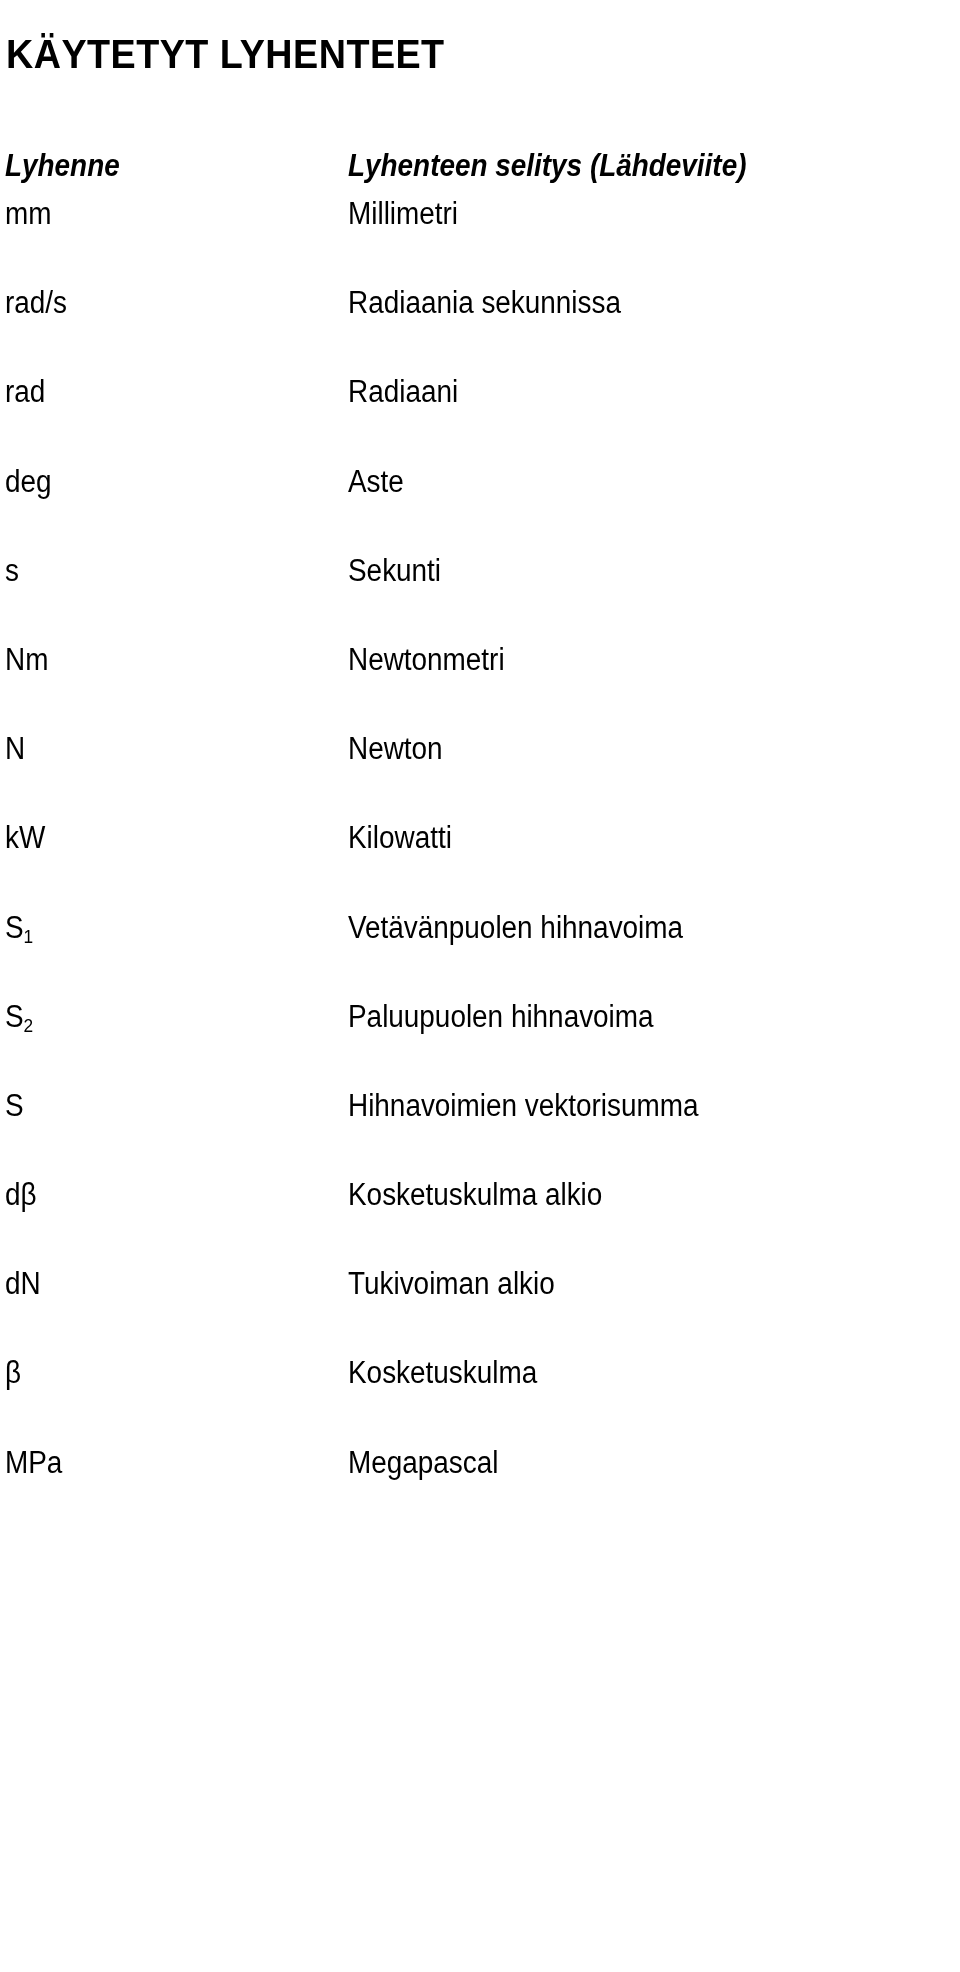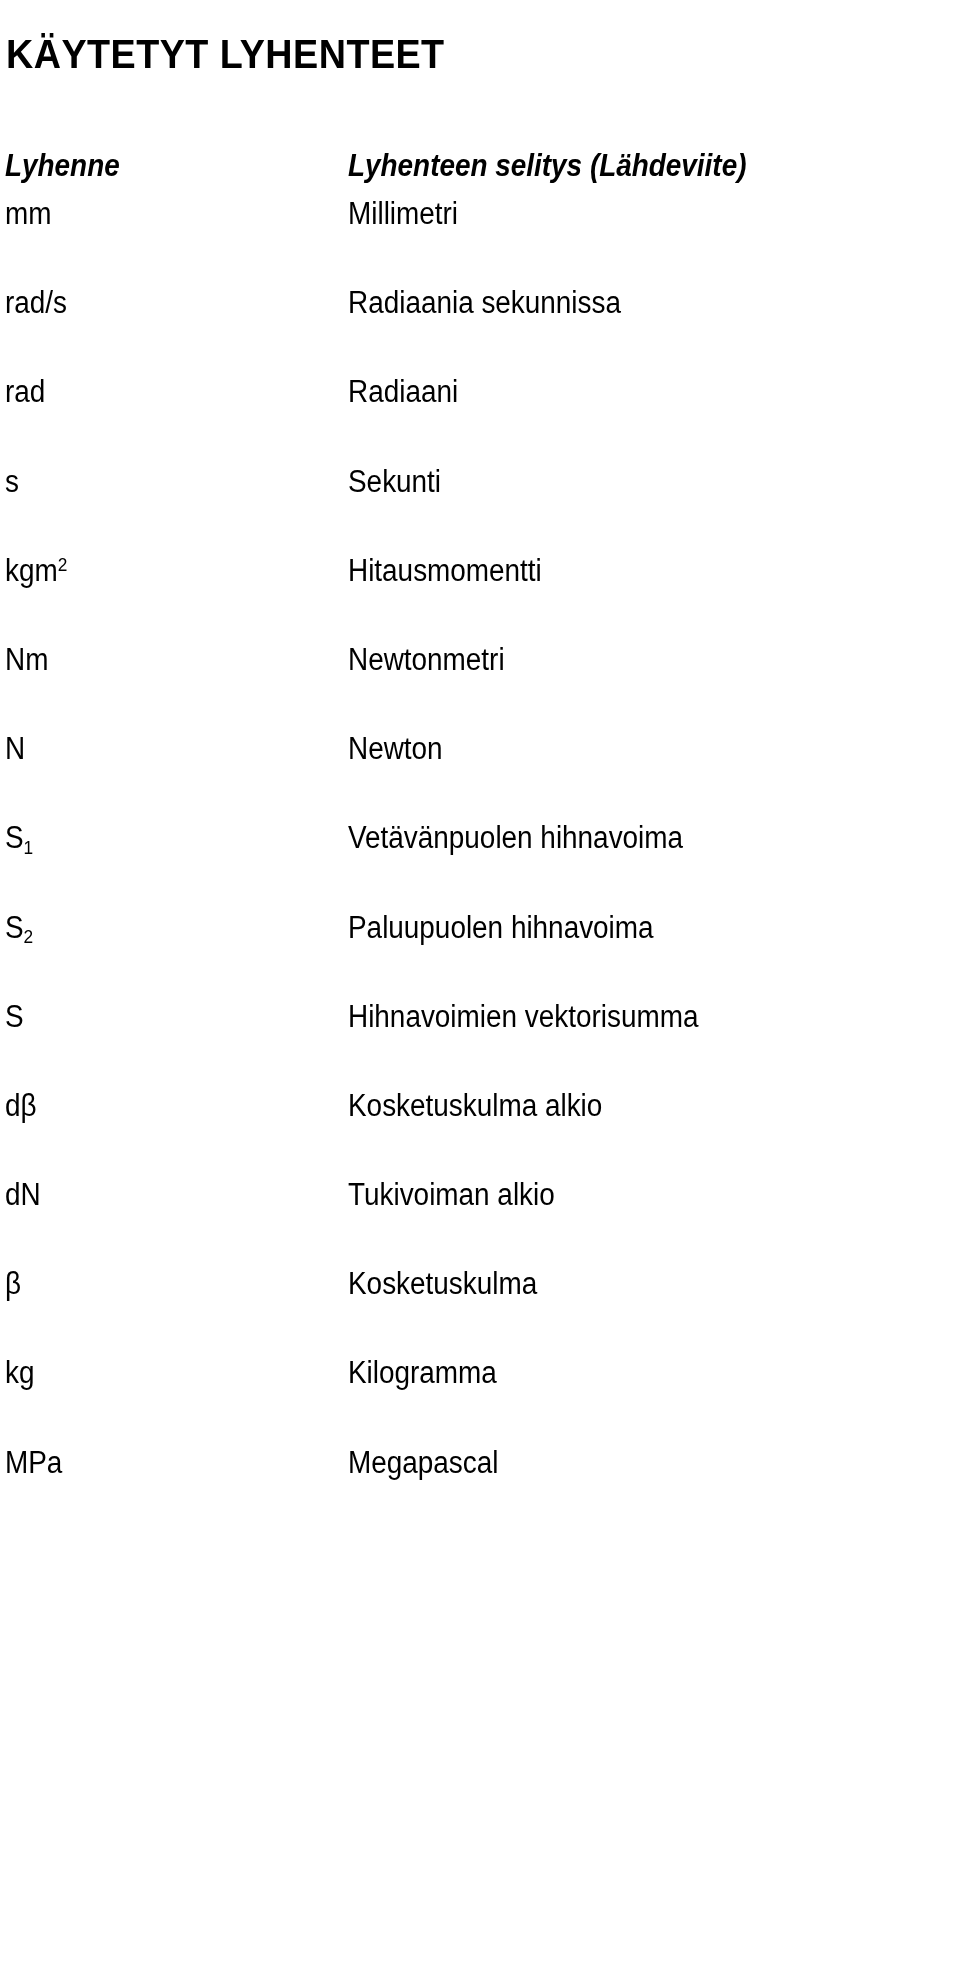--- a/index.html
+++ b/index.html
@@ -112,34 +112,38 @@
         </div>
         <div class="row">
           <div class="cell col-abbr">rad/s</div>
           <div class="cell col-desc">Radiaania sekunnissa</div>
         </div>
         <div class="row">
           <div class="cell col-abbr">rad</div>
           <div class="cell col-desc">Radiaani</div>
         </div>
         <div class="row">
+          <div class="cell col-abbr">deg</div>
+          <div class="cell col-desc">Aste</div>
+        </div>
+        <div class="row">
           <div class="cell col-abbr">s</div>
           <div class="cell col-desc">Sekunti</div>
-        </div>
-        <div class="row">
-          <div class="cell col-abbr">kgm<sup>2</sup></div>
-          <div class="cell col-desc">Hitausmomentti</div>
         </div>
         <div class="row">
           <div class="cell col-abbr">Nm</div>
           <div class="cell col-desc">Newtonmetri</div>
         </div>
         <div class="row">
           <div class="cell col-abbr">N</div>
           <div class="cell col-desc">Newton</div>
+        </div>
+        <div class="row">
+          <div class="cell col-abbr">kW</div>
+          <div class="cell col-desc">Kilowatti</div>
         </div>
         <div class="row">
           <div class="cell col-abbr">S<sub>1</sub></div>
           <div class="cell col-desc">Vetävänpuolen hihnavoima</div>
         </div>
         <div class="row">
           <div class="cell col-abbr">S<sub>2</sub></div>
           <div class="cell col-desc">Paluupuolen hihnavoima</div>
         </div>
         <div class="row">
@@ -152,24 +156,20 @@
         </div>
         <div class="row">
           <div class="cell col-abbr">dN</div>
           <div class="cell col-desc">Tukivoiman alkio</div>
         </div>
         <div class="row">
           <div class="cell col-abbr">β</div>
           <div class="cell col-desc">Kosketuskulma</div>
         </div>
         <div class="row">
-          <div class="cell col-abbr">kg</div>
-          <div class="cell col-desc">Kilogramma</div>
-        </div>
-        <div class="row">
           <div class="cell col-abbr">MPa</div>
           <div class="cell col-desc">Megapascal</div>
         </div>
       </div>
 
   </div>
 
 </div>
 
 </body></html>

